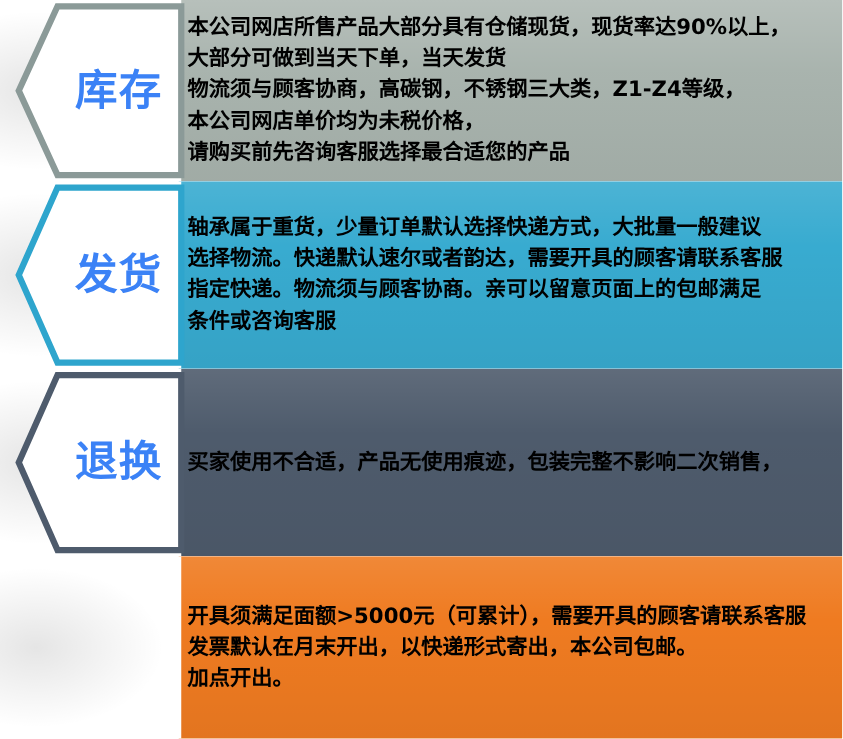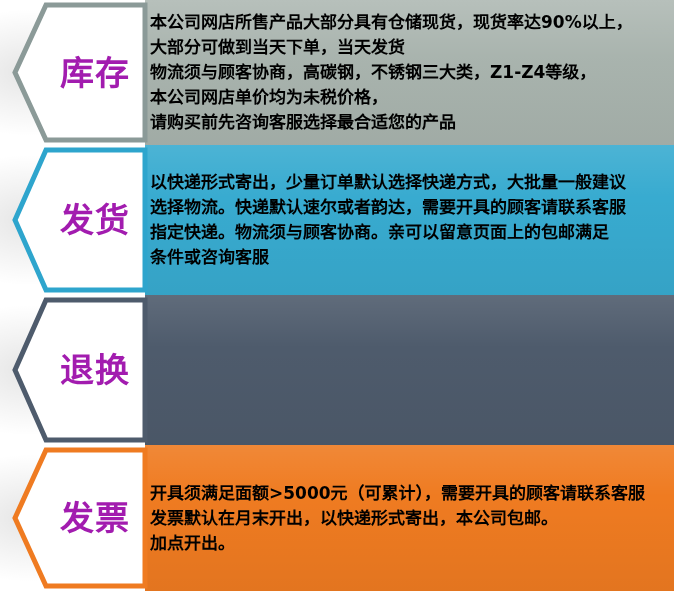--- a/index.html
+++ b/index.html
@@ -61,21 +61,21 @@
     top: 0;
     right: 0;
     bottom: 0;
     display: flex;
     align-items: center;
     justify-content: center;
     padding-left: 30px;
     box-sizing: border-box;
     font-size: 34px;
     font-weight: bold;
-    color: #a21caf;
+    color: #3b82f6;
     letter-spacing: 1px;
     line-height: 1;
     font-family: "DejaVu Sans", "Liberation Sans", sans-serif;
   }
 
   
   .band-text {
     position: absolute;
     left: 150px;
     right: 8px;
@@ -148,49 +148,44 @@
   <div class="band band-ship" style="top:145px; height:150px;">
     <div class="band-fill"></div>
     <div class="band-badge-bg"></div>
     <div class="badge">
       <svg viewBox="0 0 136 146" preserveAspectRatio="none" aria-hidden="true">
         <polygon points="34,3 133,3 133,143 34,143 3,73" fill="#ffffff" stroke="#2ea5cd" stroke-width="5"></polygon>
       </svg>
       <div class="badge-label">发货</div>
     </div>
     <div class="band-text">
-      <p>以快递形式寄出，少量订单默认选择快递方式，大批量一般建议</p>
+      <p>轴承属于重货，少量订单默认选择快递方式，大批量一般建议</p>
       <p>选择物流。快递默认速尔或者韵达，需要开具的顾客请联系客服</p>
       <p>指定快递。物流须与顾客协商。亲可以留意页面上的包邮满足</p>
       <p>条件或咨询客服</p>
     </div>
   </div>
 
   <div class="band band-return" style="top:295px; height:150px;">
     <div class="band-fill"></div>
     <div class="band-badge-bg"></div>
     <div class="badge">
       <svg viewBox="0 0 136 146" preserveAspectRatio="none" aria-hidden="true">
         <polygon points="34,3 133,3 133,143 34,143 3,73" fill="#ffffff" stroke="#4e5b6c" stroke-width="5"></polygon>
       </svg>
       <div class="badge-label">退换</div>
     </div>
     <div class="band-text">
+      <p>买家使用不合适，产品无使用痕迹，包装完整不影响二次销售，</p>
     </div>
   </div>
 
   <div class="band band-invoice" style="top:445px; height:146px;">
     <div class="band-fill"></div>
     <div class="band-badge-bg"></div>
-    <div class="badge">
-      <svg viewBox="0 0 136 142" preserveAspectRatio="none" aria-hidden="true">
-        <polygon points="34,3 133,3 133,139 34,139 3,71" fill="#ffffff" stroke="#ef7b21" stroke-width="5"></polygon>
-      </svg>
-      <div class="badge-label">发票</div>
-    </div>
     <div class="band-text">
       <p>开具须满足面额&gt;5000元（可累计），需要开具的顾客请联系客服</p>
       <p>发票默认在月末开出，以快递形式寄出，本公司包邮。</p>
       <p>加点开出。</p>
     </div>
   </div>
 
 </div>
 
 </body></html>

